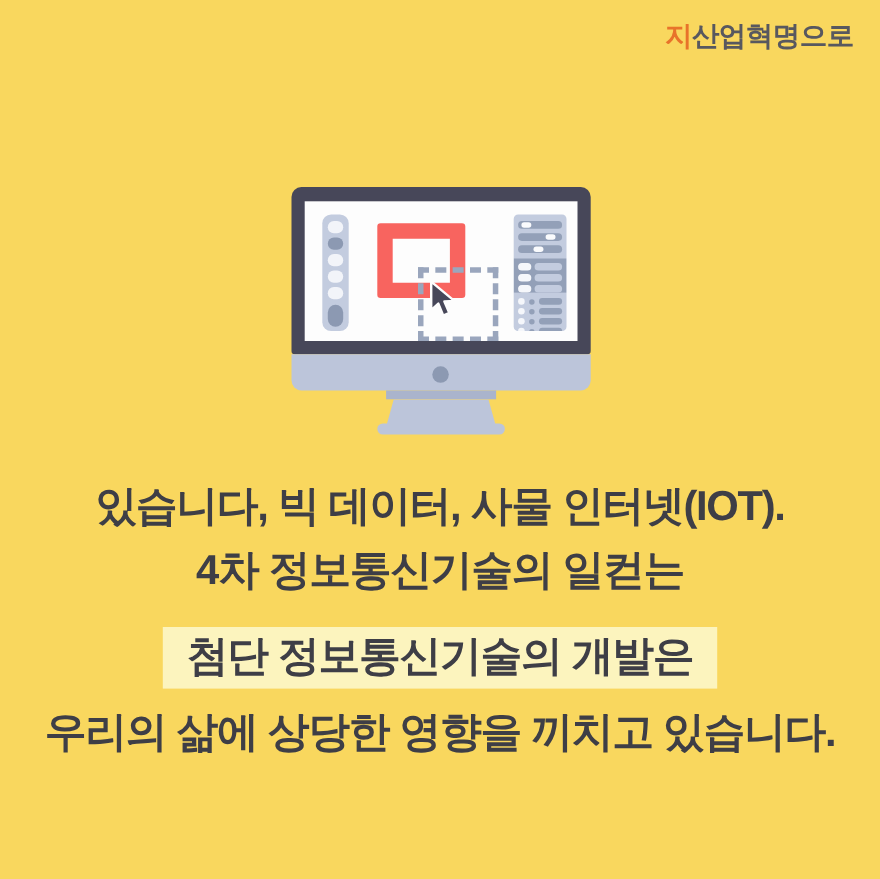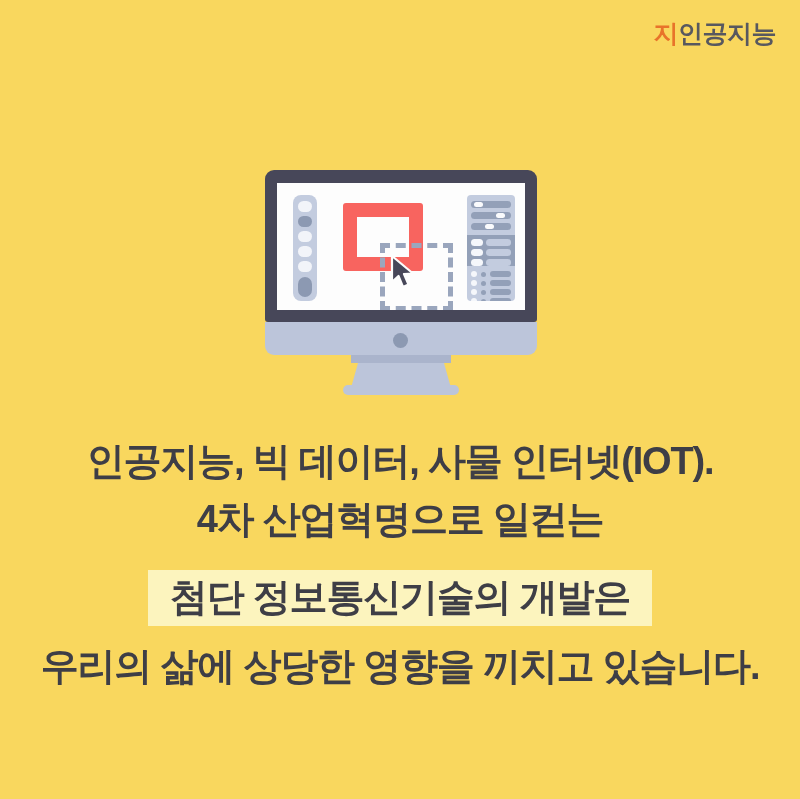--- a/index.html
+++ b/index.html
@@ -265,21 +265,21 @@
   }
   .cap-line.line3 { margin-top: 20px; }
   .cap-line.line4 { margin-top: 11px; }
 </style>
 </head>
 <body>
 
 <div id="card">
 
   <div id="logo">
-    <span class="logo-accent">지</span><span class="logo-rest">인공지능</span>
+    <span class="logo-accent">지</span><span class="logo-rest">산업혁명으로</span>
   </div>
 
   <div id="monitor">
 
     <div class="mon-bezel">
       <div class="mon-screen">
 
         <div class="tool-rail">
           <div class="tool-pill" style="top:6px;"></div>
           <div class="tool-pill dark" style="top:21px;"></div>
@@ -338,19 +338,19 @@
     </div>
 
     <div class="mon-chin"></div>
     <div class="mon-dot"></div>
     <div class="mon-neck"></div>
     <div class="mon-stand"></div>
     <div class="mon-foot"></div>
   </div>
 
   <div id="caption">
-    <div class="cap-line line1">인공지능, 빅 데이터, 사물 인터넷(IOT).</div>
-    <div class="cap-line line2">4차 산업혁명으로 일컫는</div>
+    <div class="cap-line line1">있습니다, 빅 데이터, 사물 인터넷(IOT).</div>
+    <div class="cap-line line2">4차 정보통신기술의 일컫는</div>
     <div class="cap-line line3"><span class="hl">첨단 정보통신기술의 개발은</span></div>
     <div class="cap-line line4">우리의 삶에 상당한 영향을 끼치고 있습니다.</div>
   </div>
 
 </div>
 
 </body></html>

